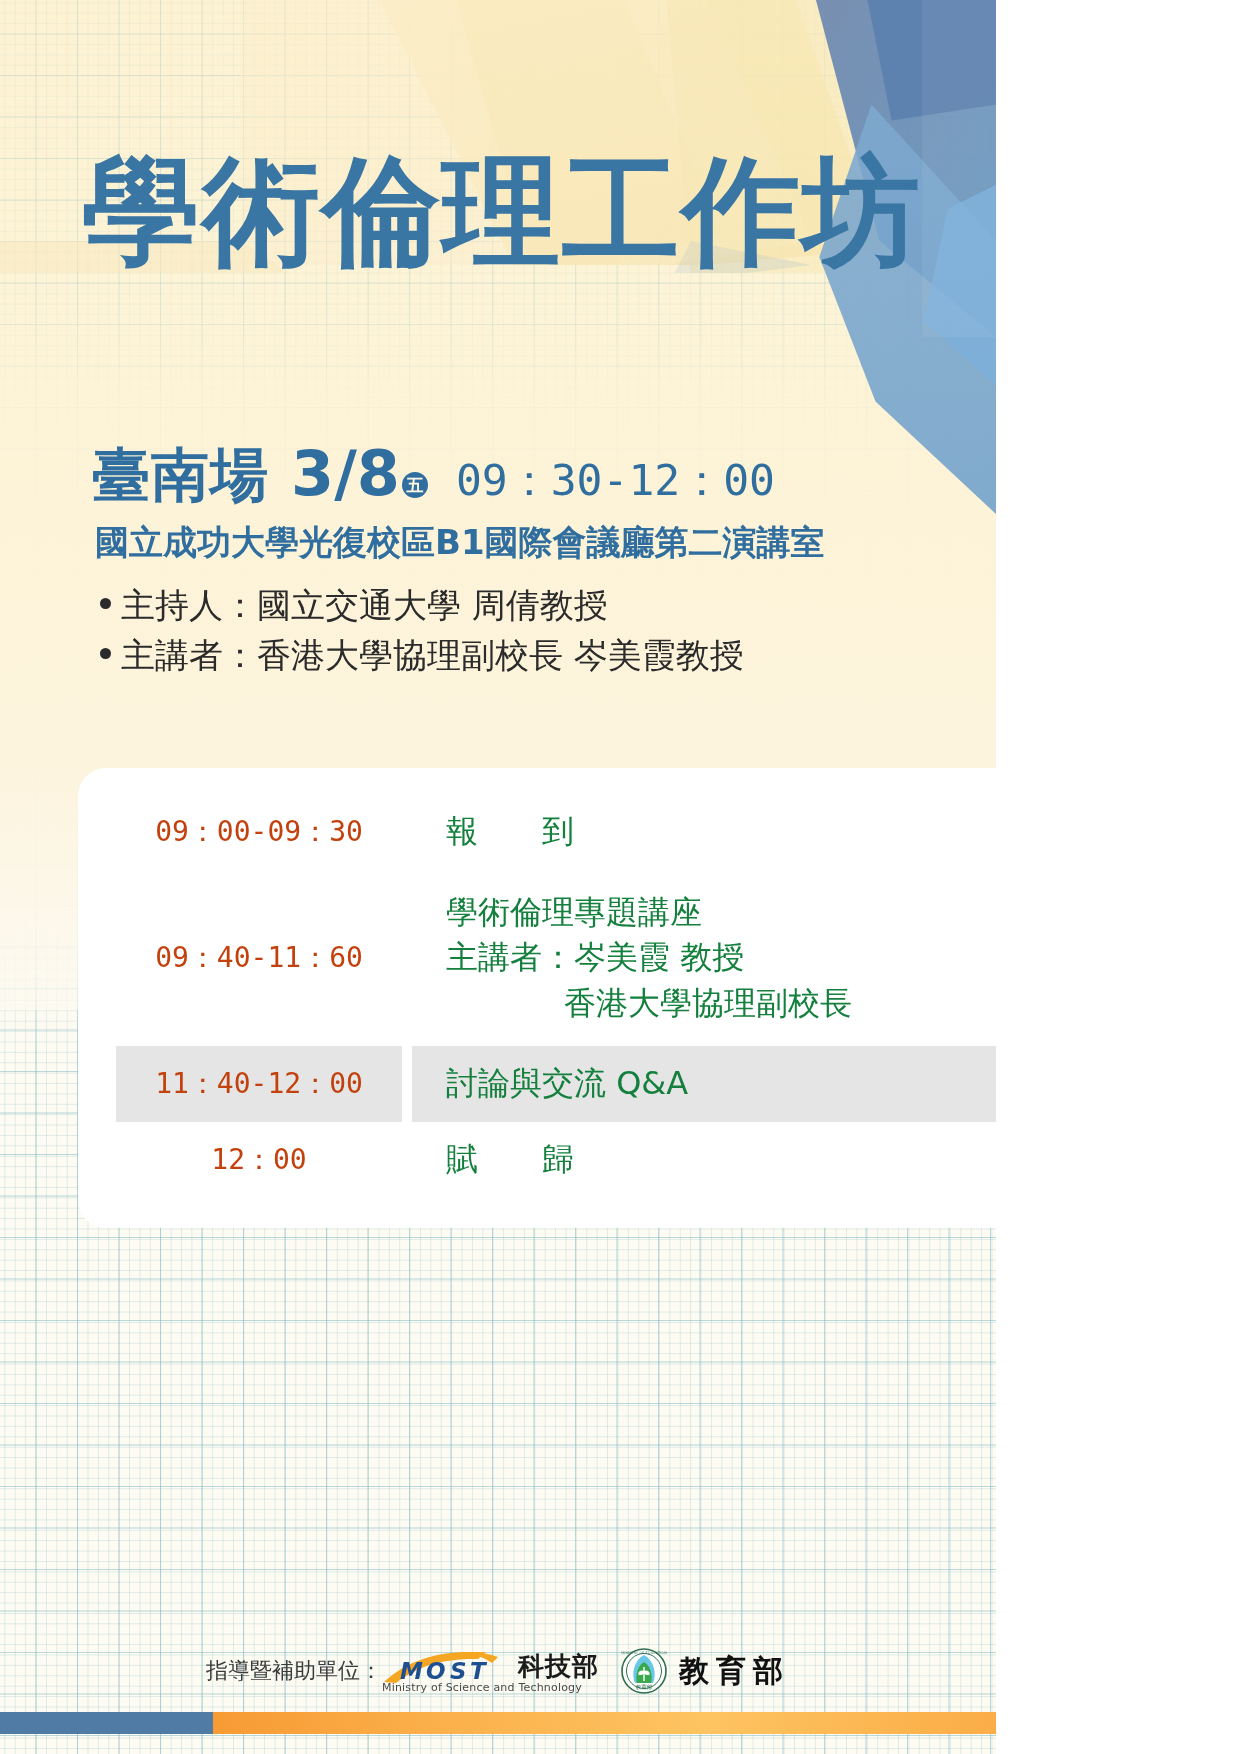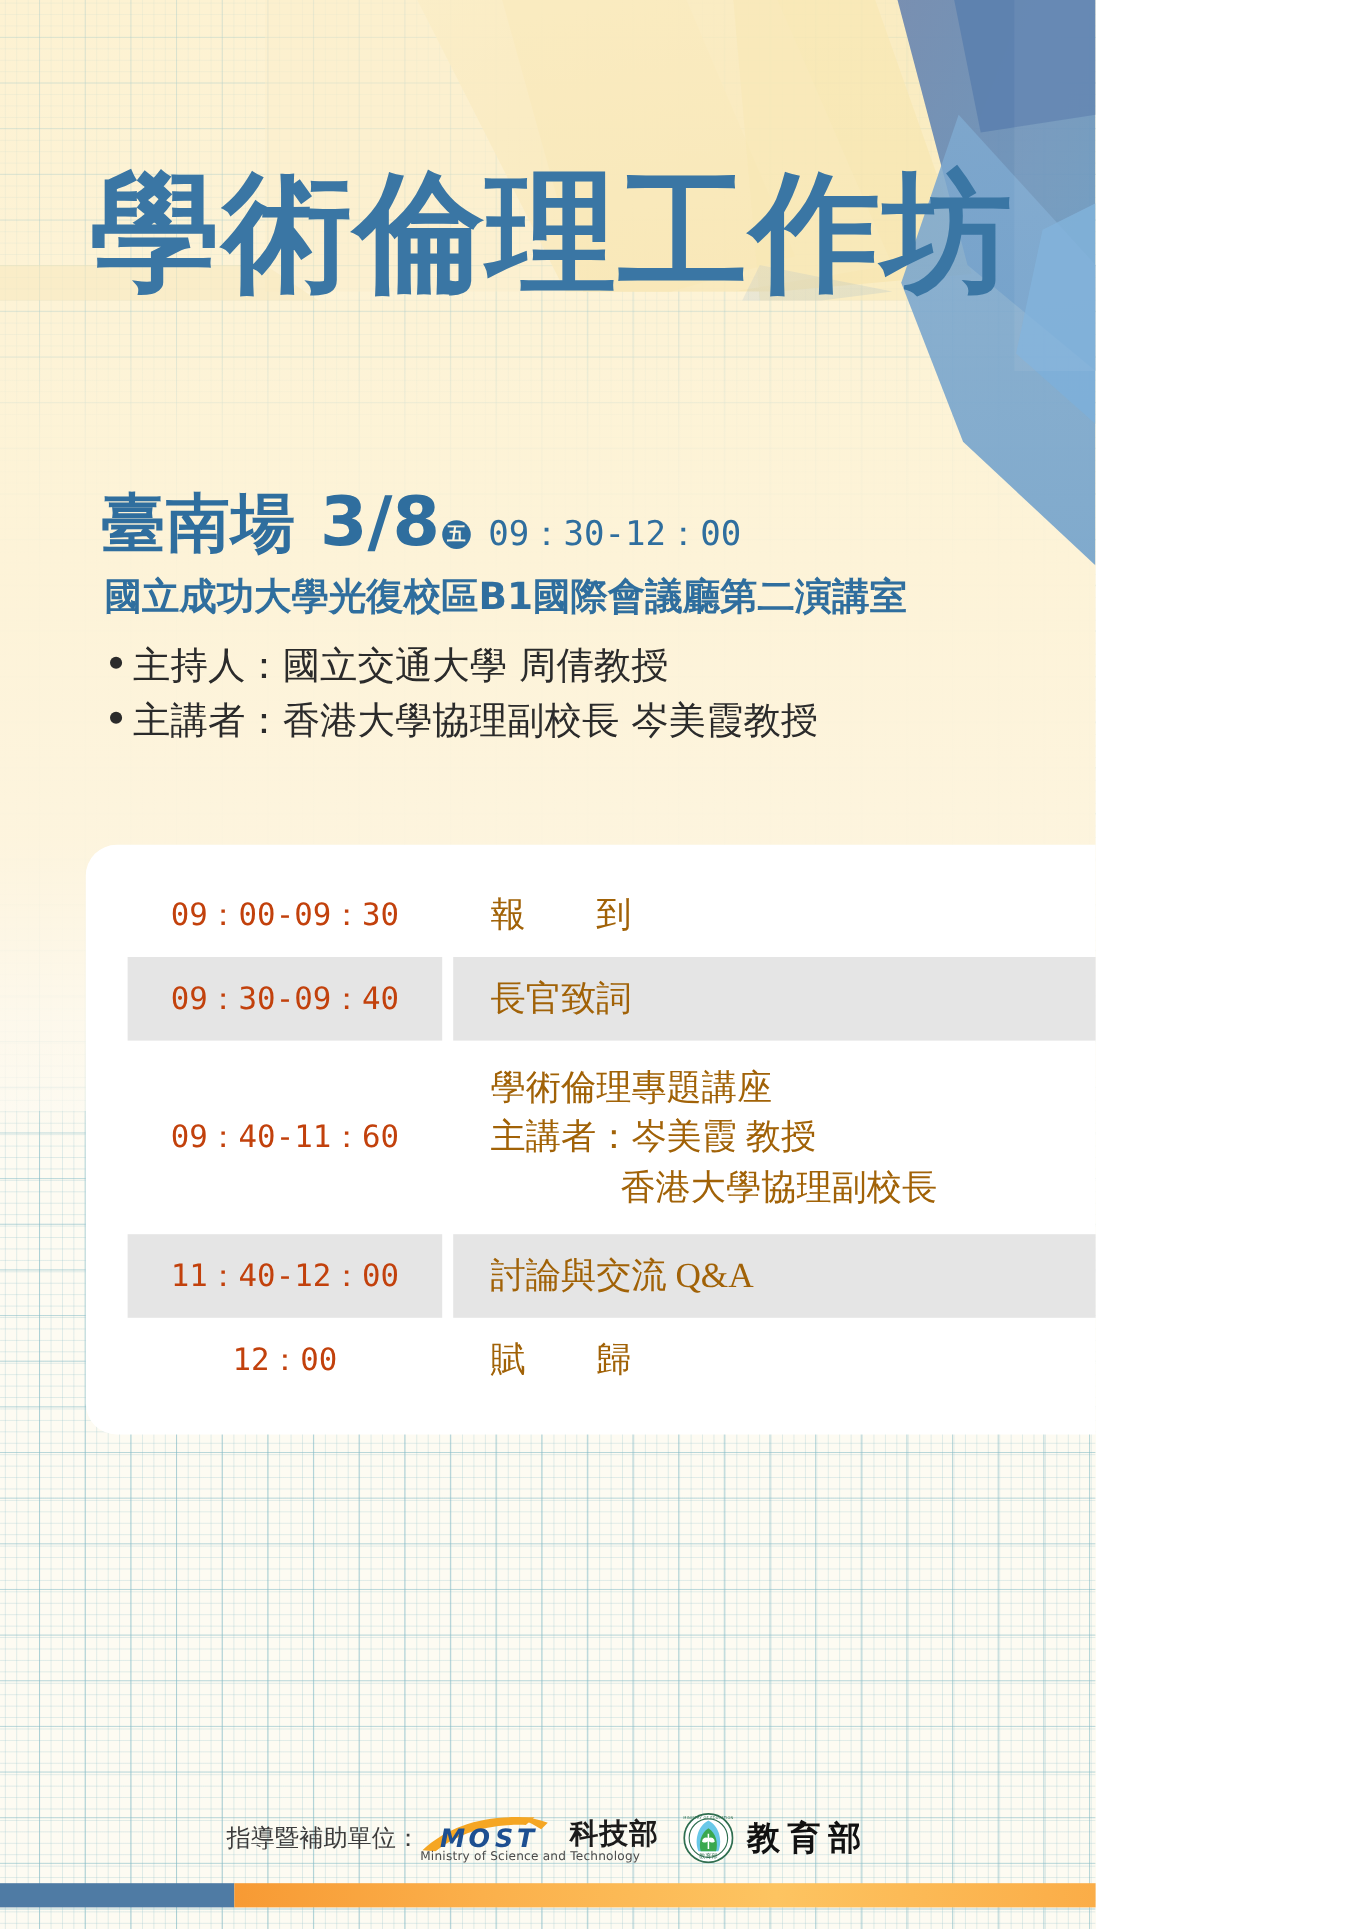--- a/index.html
+++ b/index.html
@@ -123,23 +123,23 @@
     color: #fdf6e0;
     font-size: 17px;
     line-height: 26px;
     text-align: center;
     margin-left: 2px;
     position: relative;
     top: -4px;
     font-weight: 700;
   }
   .session-time {
-    font-size: 31px;
+    font-size: 43px;
     font-weight: 500;
-    margin-left: 16px;
+    margin-left: 28px;
     letter-spacing: 0px;
     font-family: "DejaVu Sans Mono", "Liberation Mono", monospace;
   }
 
   .venue {
     position: absolute;
     left: 95px;
     top: 520px;
     font-size: 34px;
     font-weight: 700;
@@ -206,25 +206,24 @@
     box-sizing: border-box;
   }
   .sched-gap { flex: 0 0 10px; }
   .sched-desc {
     flex: 1 1 auto;
     margin-right: 44px;
     display: flex;
     flex-direction: column;
     justify-content: center;
     font-size: 32px;
-    color: #a16207;
+    color: #15803d;
     line-height: 1.42;
     padding: 14px 0 14px 34px;
     box-sizing: border-box;
-    font-family: Liberation Serif, serif;
   }
   .sched-desc .indent { padding-left: 118px; }
   .sched-row.tall { min-height: 176px; }
 
   
   .footer {
     position: absolute;
     left: 0;
     top: 1648px;
     width: 100%;
@@ -373,27 +372,20 @@
   <div class="schedule-card">
 
     <div class="sched-row">
       <div class="sched-time">09：00-09：30</div>
       <div class="sched-gap"></div>
       <div class="sched-desc">
         <div>報　　到</div>
       </div>
     </div>
 
-    <div class="sched-row alt">
-      <div class="sched-time">09：30-09：40</div>
-      <div class="sched-gap"></div>
-      <div class="sched-desc">
-        <div>長官致詞</div>
-      </div>
-    </div>
 
     <div class="sched-row tall">
       <div class="sched-time">09：40-11：60</div>
       <div class="sched-gap"></div>
       <div class="sched-desc">
         <div>學術倫理專題講座</div>
         <div>主講者：岑美霞 教授</div>
         <div class="indent">香港大學協理副校長</div>
       </div>
     </div>

